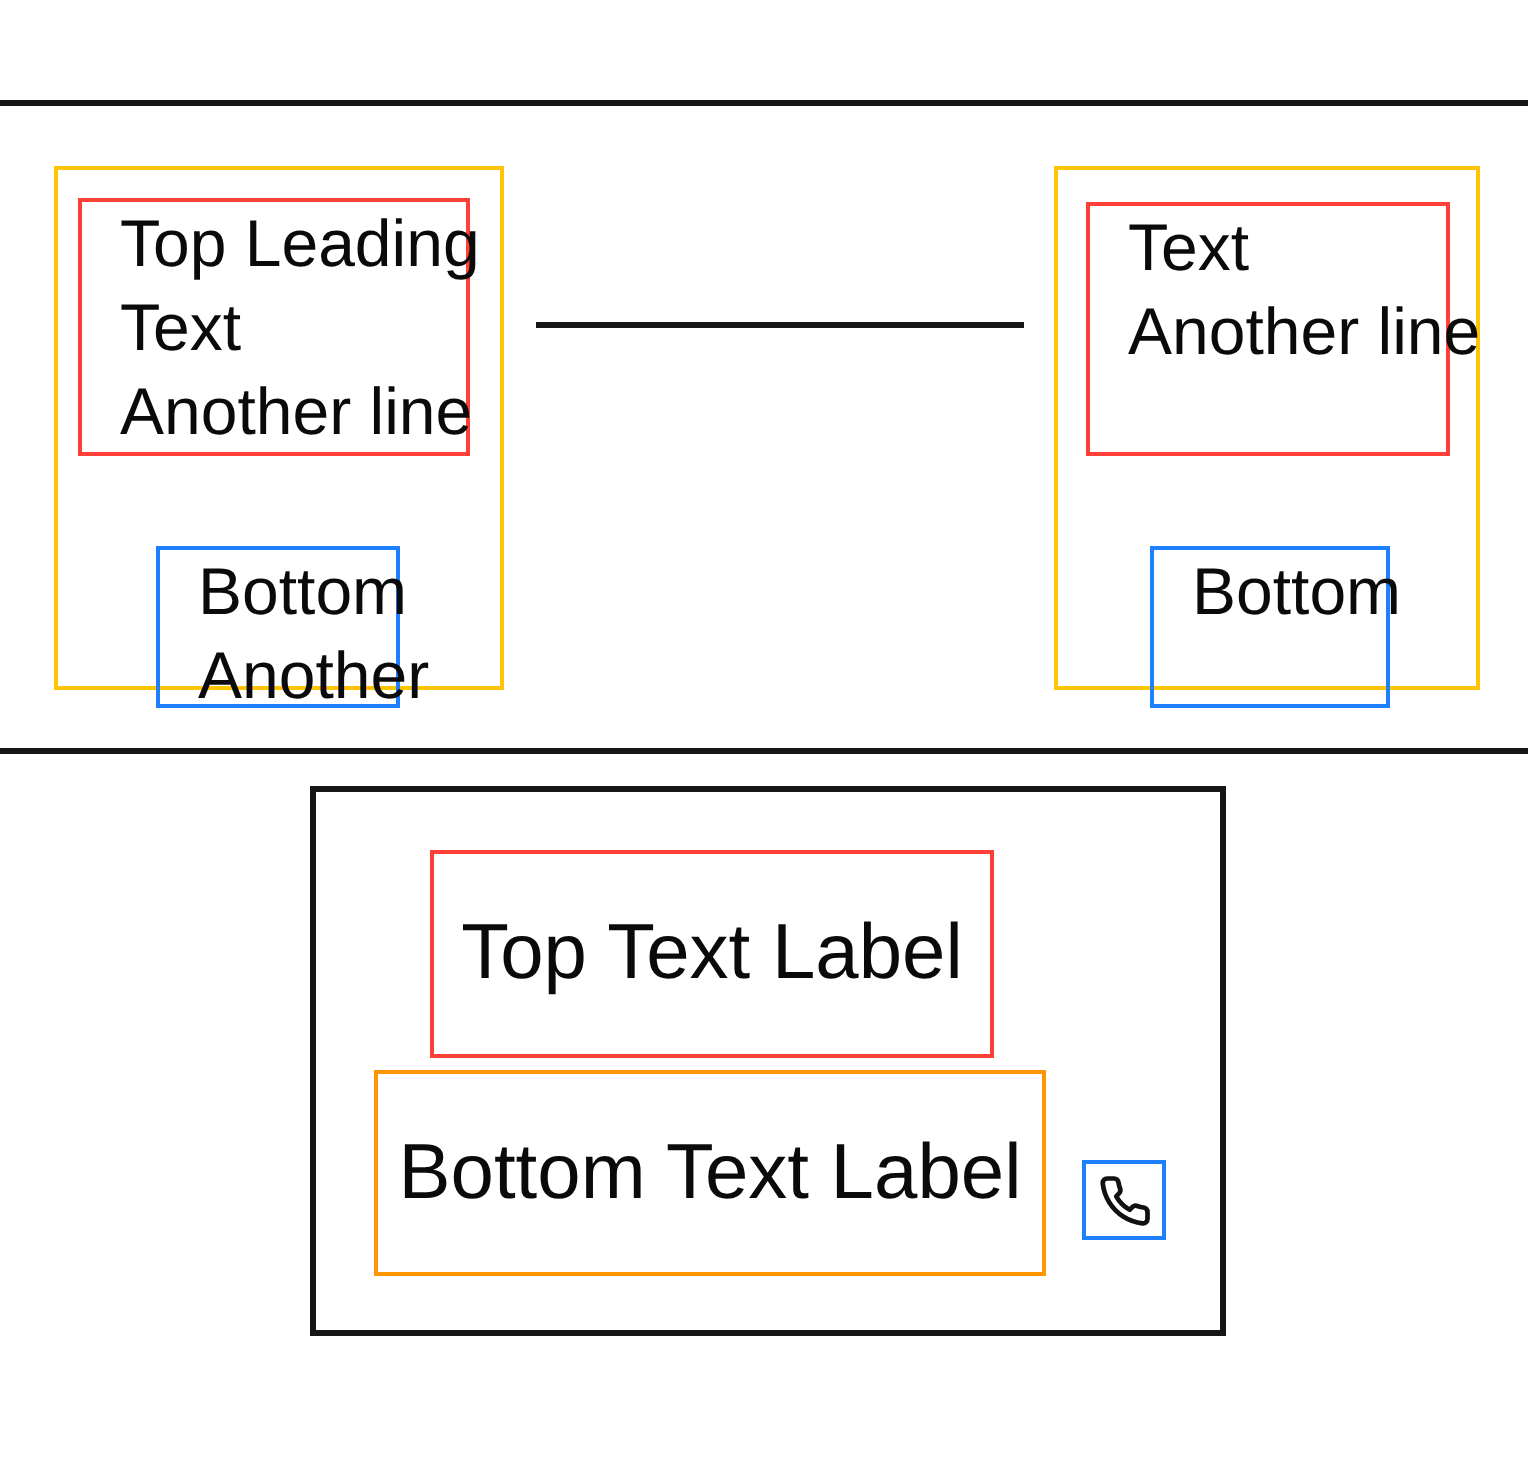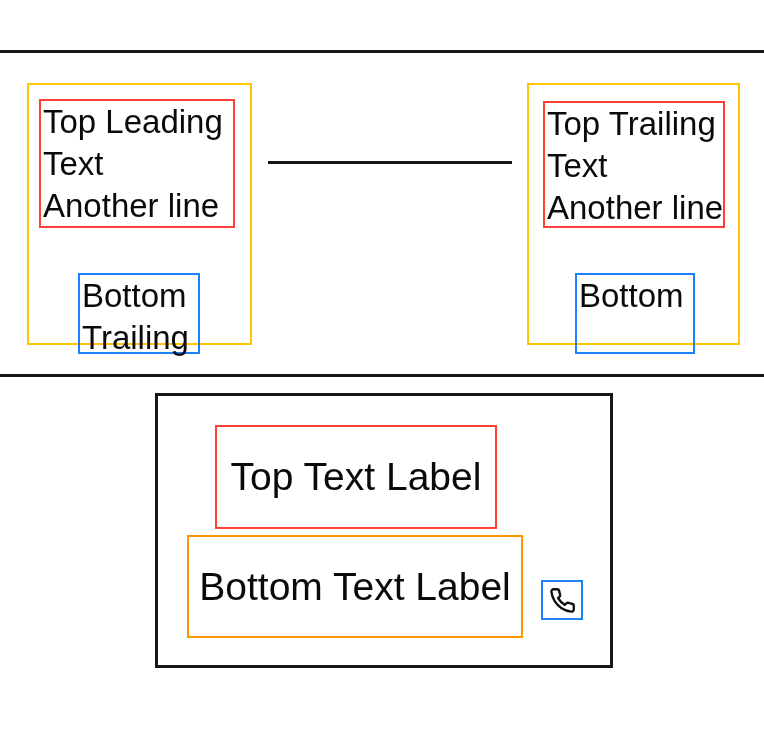--- a/index.html
+++ b/index.html
@@ -15,21 +15,21 @@
   .hline{position:absolute;left:0;width:764px;height:3px;background:var(--ink);}
   .yellow-box{border:2px solid var(--yellow);}
   .red-box{border:2px solid var(--red);}
   .blue-box{border:2px solid var(--blue);margin-top:12px;}
   .orange-box{border:2px solid var(--orange);}
   .black-box{border:3px solid var(--ink);}
   .txt{
     font-size:33px;
     line-height:42px;
     white-space:nowrap;
-    padding-left:2px;
+    padding-left:19px;
   }
   .center-label{
     display:flex;align-items:center;justify-content:center;
     font-size:39px;
     white-space:nowrap;
   }
   .icon-btn{
     display:flex;align-items:center;justify-content:center;
   }
   .connector{position:absolute;height:3px;background:var(--ink);}
@@ -43,29 +43,28 @@
 
   <div class="abs yellow-box" style="left:27px;top:83px;width:225px;height:262px;">
   </div>
   <div class="abs red-box txt" style="left:39px;top:99px;width:196px;height:129px;">
     <div>Top Leading</div>
     <div>Text</div>
     <div>Another line</div>
   </div>
   <div class="abs blue-box txt" style="left:78px;top:261px;width:122px;height:81px;">
     <div>Bottom</div>
-    <div>Trailing</div>
+    <div>Another</div>
   </div>
 
   <div class="connector" style="left:268px;top:161px;width:244px;"></div>
 
   <div class="abs yellow-box" style="left:527px;top:83px;width:213px;height:262px;">
   </div>
   <div class="abs red-box txt" style="left:543px;top:101px;width:182px;height:127px;">
-    <div>Top Trailing</div>
     <div>Text</div>
     <div>Another line</div>
   </div>
   <div class="abs blue-box txt" style="left:575px;top:261px;width:120px;height:81px;">
     <div>Bottom</div>
   </div>
 
   <div class="hline" style="top:374px;"></div>
 
   <div class="abs black-box" style="left:155px;top:393px;width:458px;height:275px;">

